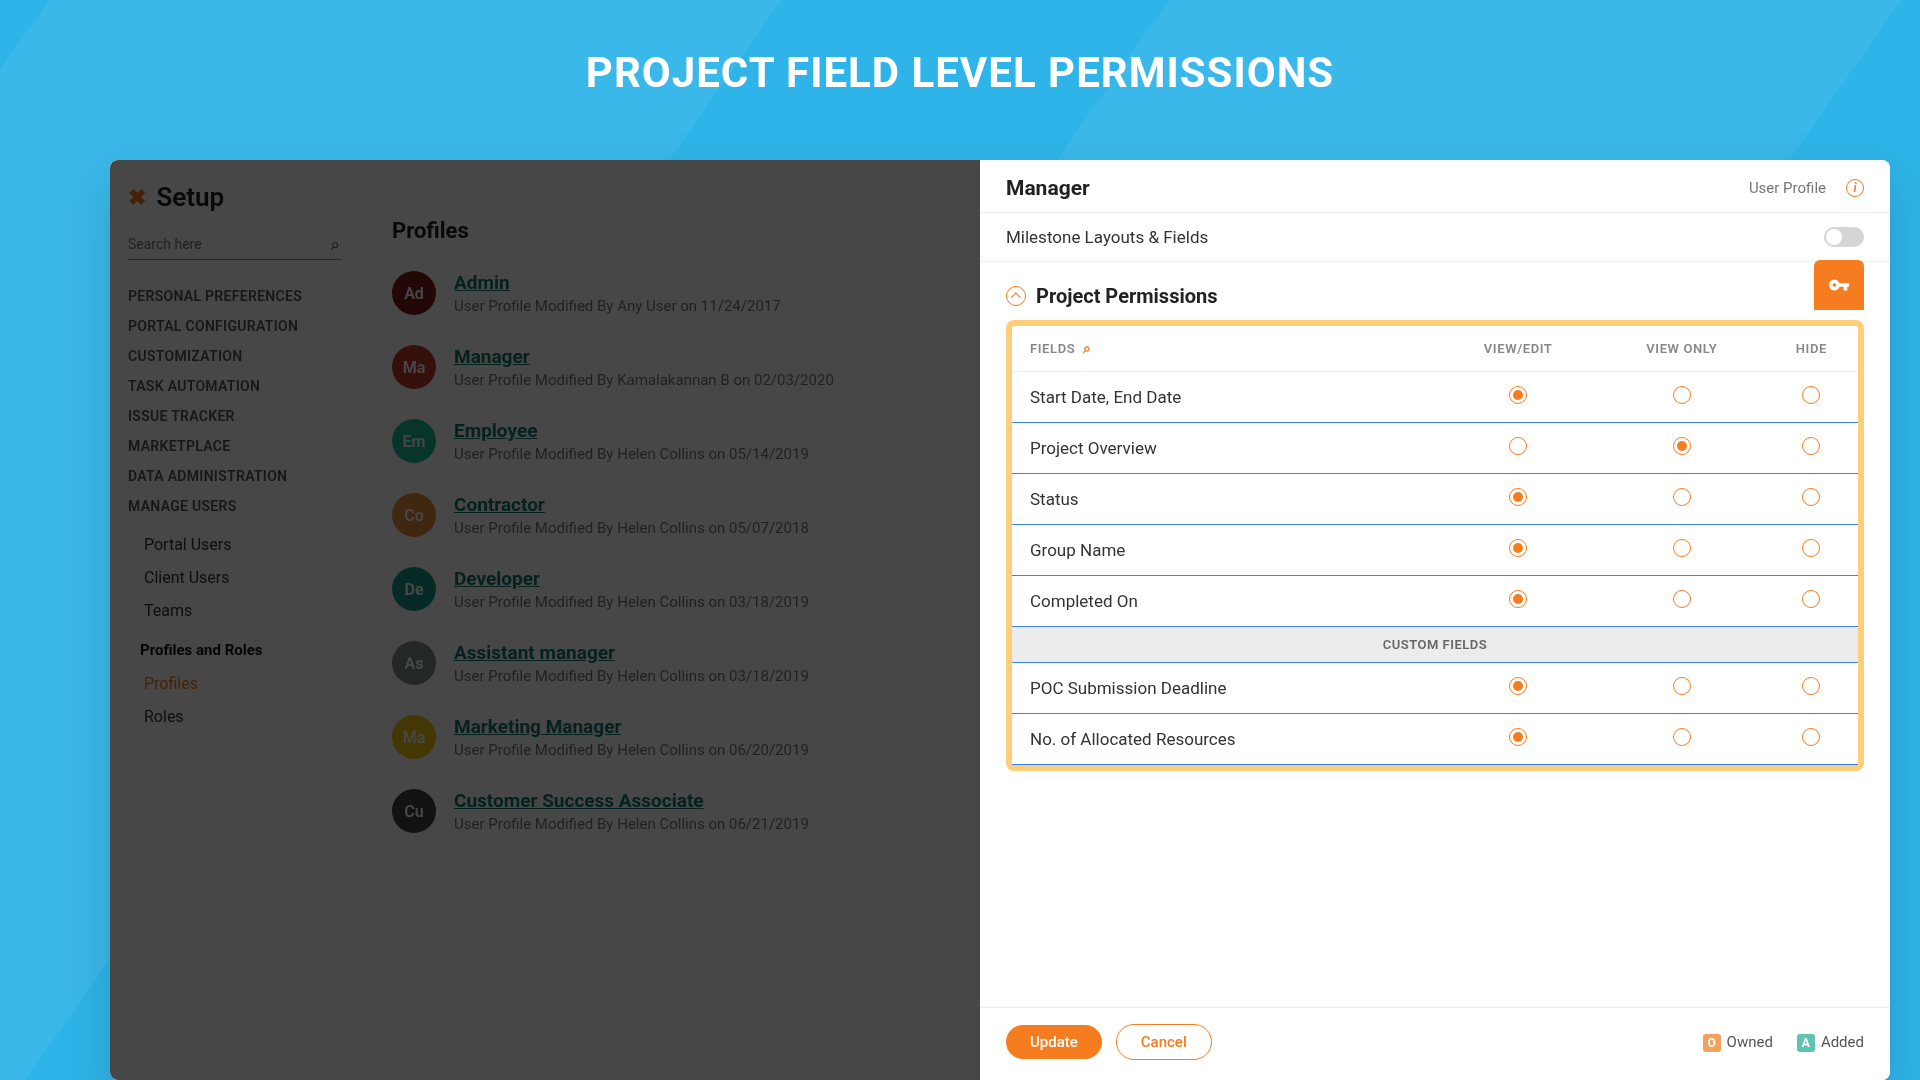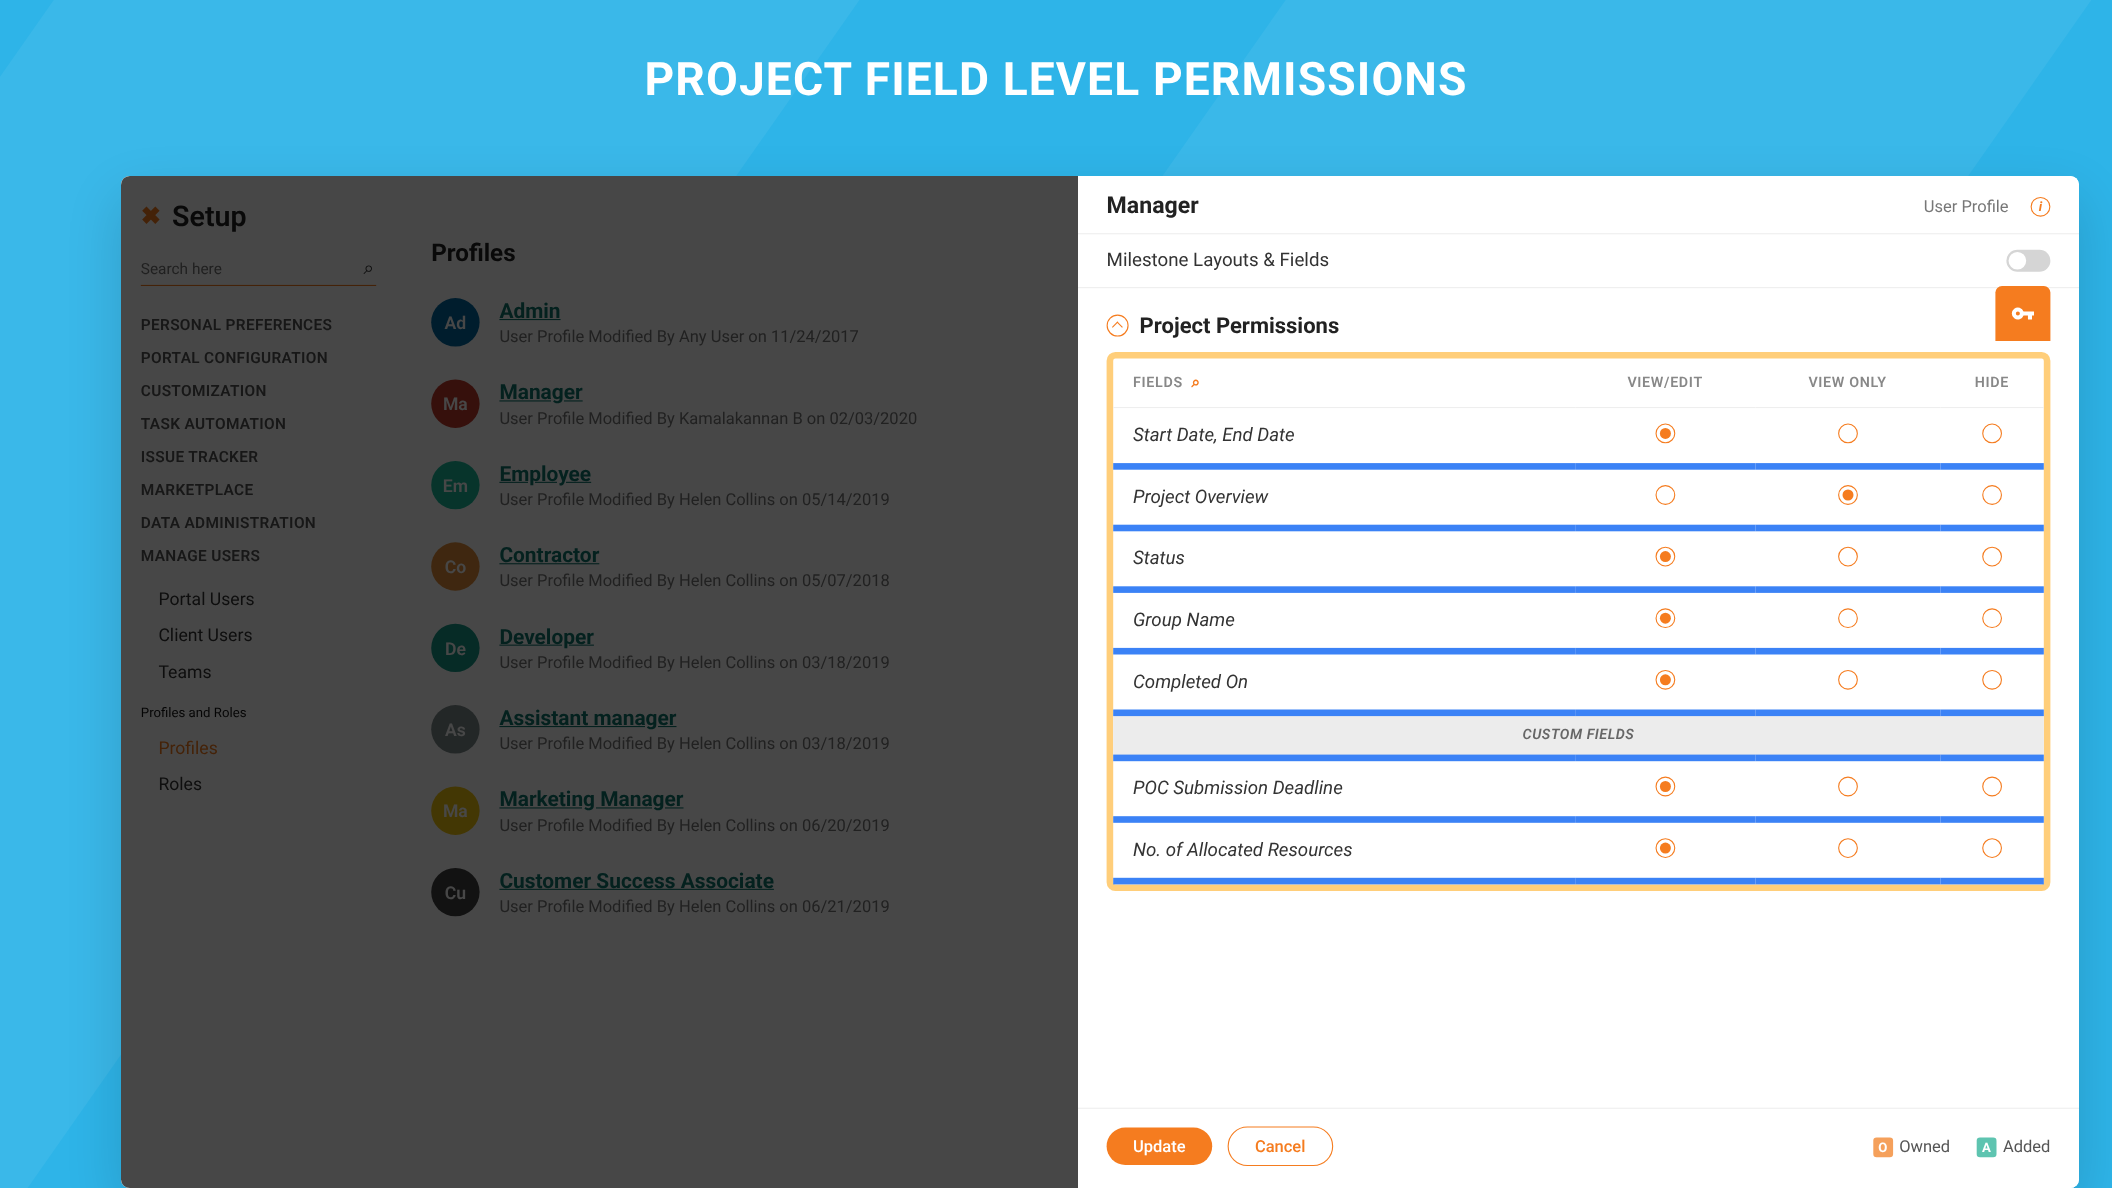--- a/index.html
+++ b/index.html
@@ -19,21 +19,21 @@
   .dim-overlay { position:absolute; inset:0; background:rgba(0,0,0,.72); z-index:5; pointer-events:none; }
 
   .sidebar { width:250px; flex:0 0 250px; padding:22px 18px 0 18px; }
   .setup-head { display:flex; align-items:center; gap:10px; font-size:26px; font-weight:600; color:#222; margin-bottom:22px; }
   .tool-icon { color:#f57c1f; font-size:22px; }
   .search-wrap { position:relative; border-bottom:1.5px solid #f57c1f; padding-bottom:6px; margin-bottom:28px; }
   .search-wrap input { width:85%; border:none; outline:none; font-size:14px; background:transparent; color:#0f172a; }
   .search-wrap .mag { position:absolute; right:2px; top:0; font-size:17px; color:#333; }
   .nav-head { font-size:14px; font-weight:600; letter-spacing:.3px; color:#555; margin:10px 0 14px; }
   .nav-sub { font-size:16px; color:#333; padding:7px 0 7px 16px; }
-  .nav-group-title { font-size:12px; font-weight:400; color:#111; margin:14px 0 8px; }
+  .nav-group-title { font-size:15px; font-weight:700; color:#111; margin:14px 12px 8px; }
   .nav-sub.active { color:#f57c1f; }
 
   .profiles-col { flex:1; padding:58px 18px 0 32px; overflow:hidden; }
   .profiles-title { font-size:22px; font-weight:700; color:#222; margin-bottom:28px; }
   .profile-row { display:flex; align-items:center; gap:18px; margin-bottom:30px; }
   .avatar { width:44px; height:44px; border-radius:50%; display:flex; align-items:center; justify-content:center; color:#fff; font-size:16px; font-weight:600; flex:0 0 44px; }
   .p-name { font-size:19px; font-weight:700; color:#0f766e; margin-bottom:3px;text-decoration:underline; }
   .p-meta { font-size:15px; color:#777; }
 
   
@@ -53,21 +53,21 @@
   .collapse-ico::after { content:""; width:6px; height:6px; border-left:1.5px solid #f57c1f; border-top:1.5px solid #f57c1f; transform:rotate(45deg) translateY(1px); }
   .section-title { font-size:20px; font-weight:700; color:#222; }
   .key-tab { position:absolute; right:26px; margin-top:-60px; width:50px; height:50px; background:#f57c1f; border-radius:6px 6px 0 0; display:flex; align-items:center; justify-content:center; }
   .key-tab svg { width:22px; height:22px; fill:#fff; }
 
   .perm-card { margin:0 26px; border:6px solid #ffce7a; border-radius:8px; background:#fff; position:relative; }
   .perm-table { width:100%; border-collapse:collapse; }
   .perm-table th { text-align:center; font-size:13px; font-weight:600; color:#888; letter-spacing:.6px; padding:14px 10px; border-bottom:1px solid #eee; }
   .perm-table th.fields-th { text-align:left; padding-left:18px; }
   .perm-table th.fields-th .mag { color:#f57c1f; font-size:14px; margin-left:4px; }
-  .perm-table td { padding:14px 10px; border-bottom:6px solid #3b82f6; text-align:center;font-style:italic; }
+  .perm-table td { padding:14px 10px; border-bottom:1px solid #3b82f6; text-align:center; }
   .perm-table td.field-cell { text-align:left; padding-left:18px; font-size:17px; color:#333; }
   .custom-row td { background:#ececec; text-align:center; font-size:13px; font-weight:600; color:#666; letter-spacing:.5px; padding:10px; }
 
   .radio { display:inline-block; width:18px; height:18px; border:1.6px solid #f57c1f; border-radius:50%; position:relative; background:#fff; }
   .radio.sel::after { content:""; position:absolute; inset:3px; background:#f57c1f; border-radius:50%; }
 
   .footer { margin-top:auto; padding:16px 26px 20px; display:flex; align-items:center; border-top:1px solid #eee; }
   .btn { padding:8px 24px; border-radius:18px; font-size:15px; font-weight:500; cursor:pointer; }
   .btn-primary { background:#f57c1f; color:#fff; border:none; margin-right:14px; }
   .btn-secondary { background:#fff; color:#f57c1f; border:1.5px solid #f57c1f;text-align:center; }
@@ -114,21 +114,21 @@
 
       <div class="nav-group-title">Profiles and Roles</div>
       <div class="nav-sub active">Profiles</div>
       <div class="nav-sub">Roles</div>
     </div>
 
     <div class="profiles-col">
       <div class="profiles-title">Profiles</div>
       <div id="profiles-container">
           <div class="profile-row">
-            <div class="avatar" style="background:#0369a1">Ad</div>
+            <div class="avatar" style="background:#7f1d1d">Ad</div>
     <div>
               <div class="p-name">Admin</div>
     <div class="p-meta">User Profile Modified By Any User on 11/24/2017</div>
             </div>
           </div>
           <div class="profile-row">
             <div class="avatar" style="background:#c0392b">Ma</div>
     <div>
               <div class="p-name">Manager</div>
     <div class="p-meta">User Profile Modified By Kamalakannan B on 02/03/2020</div>

